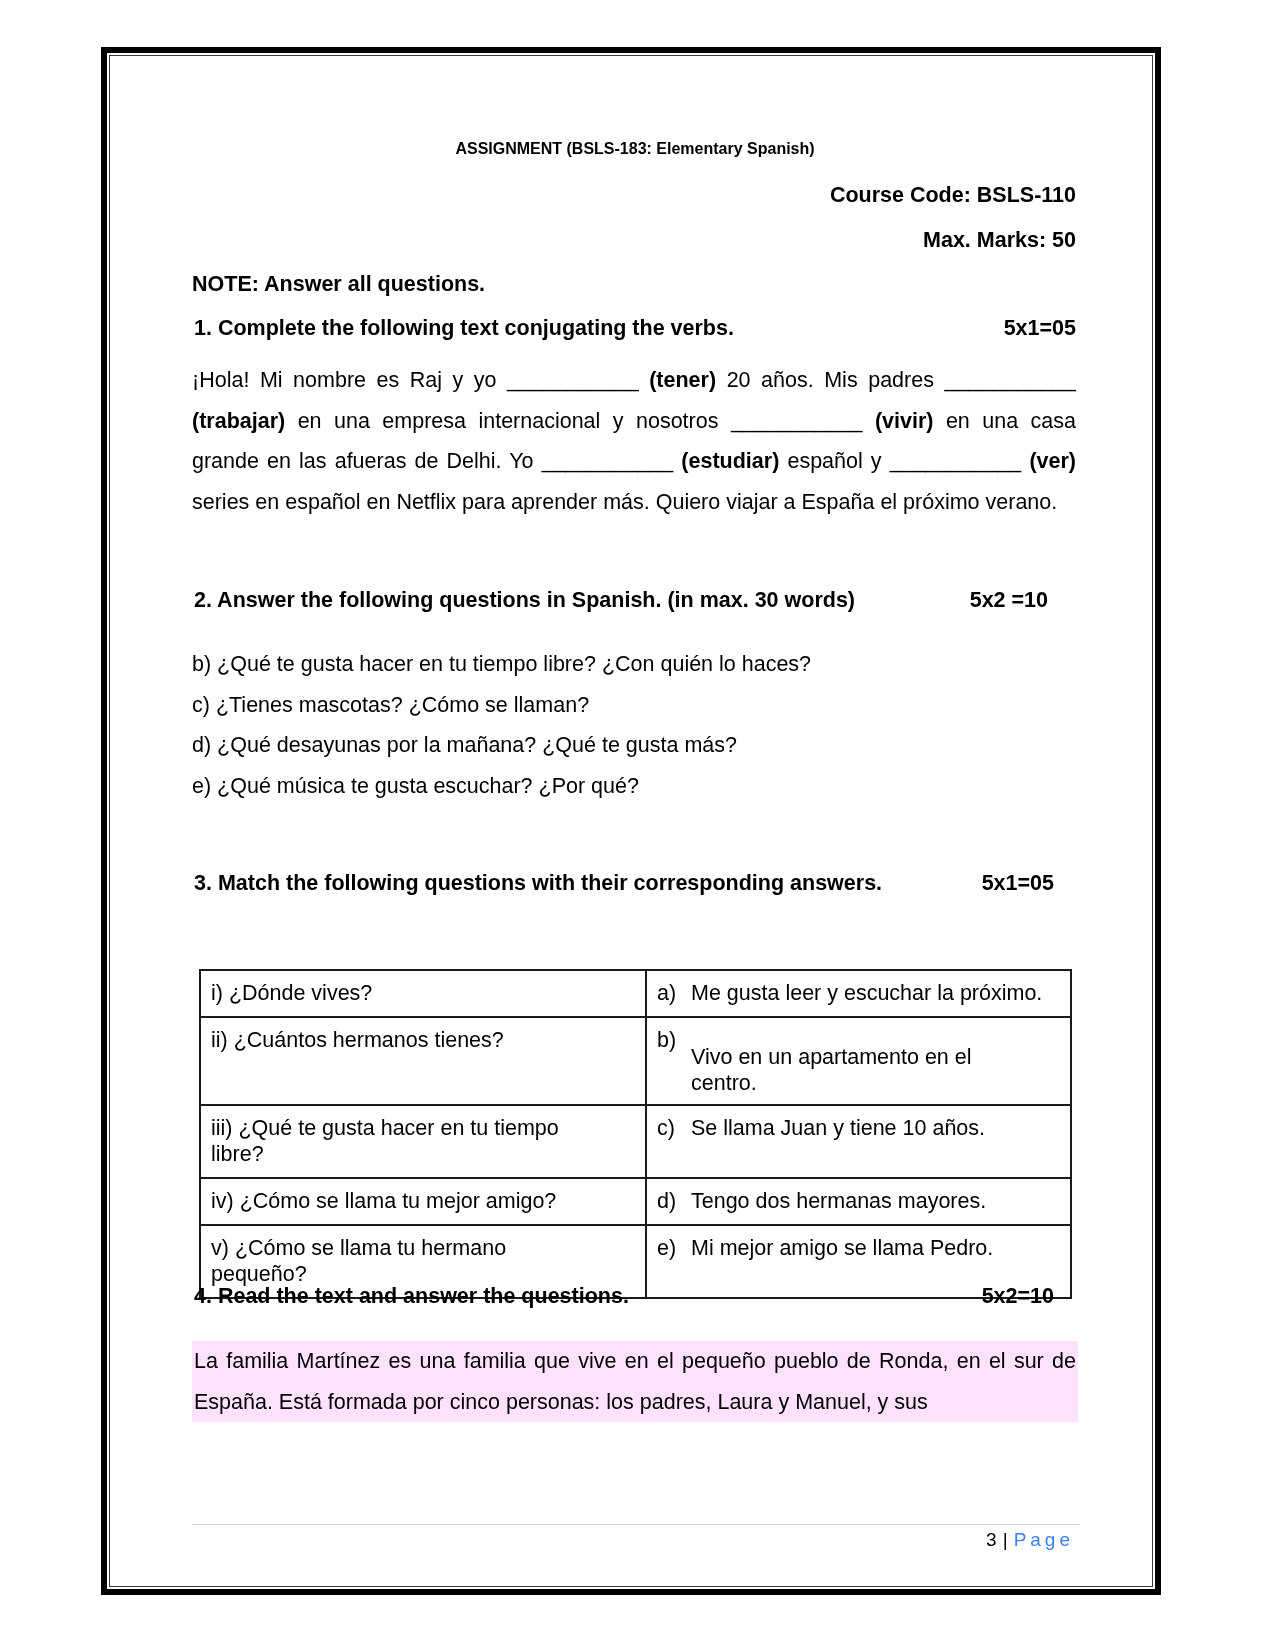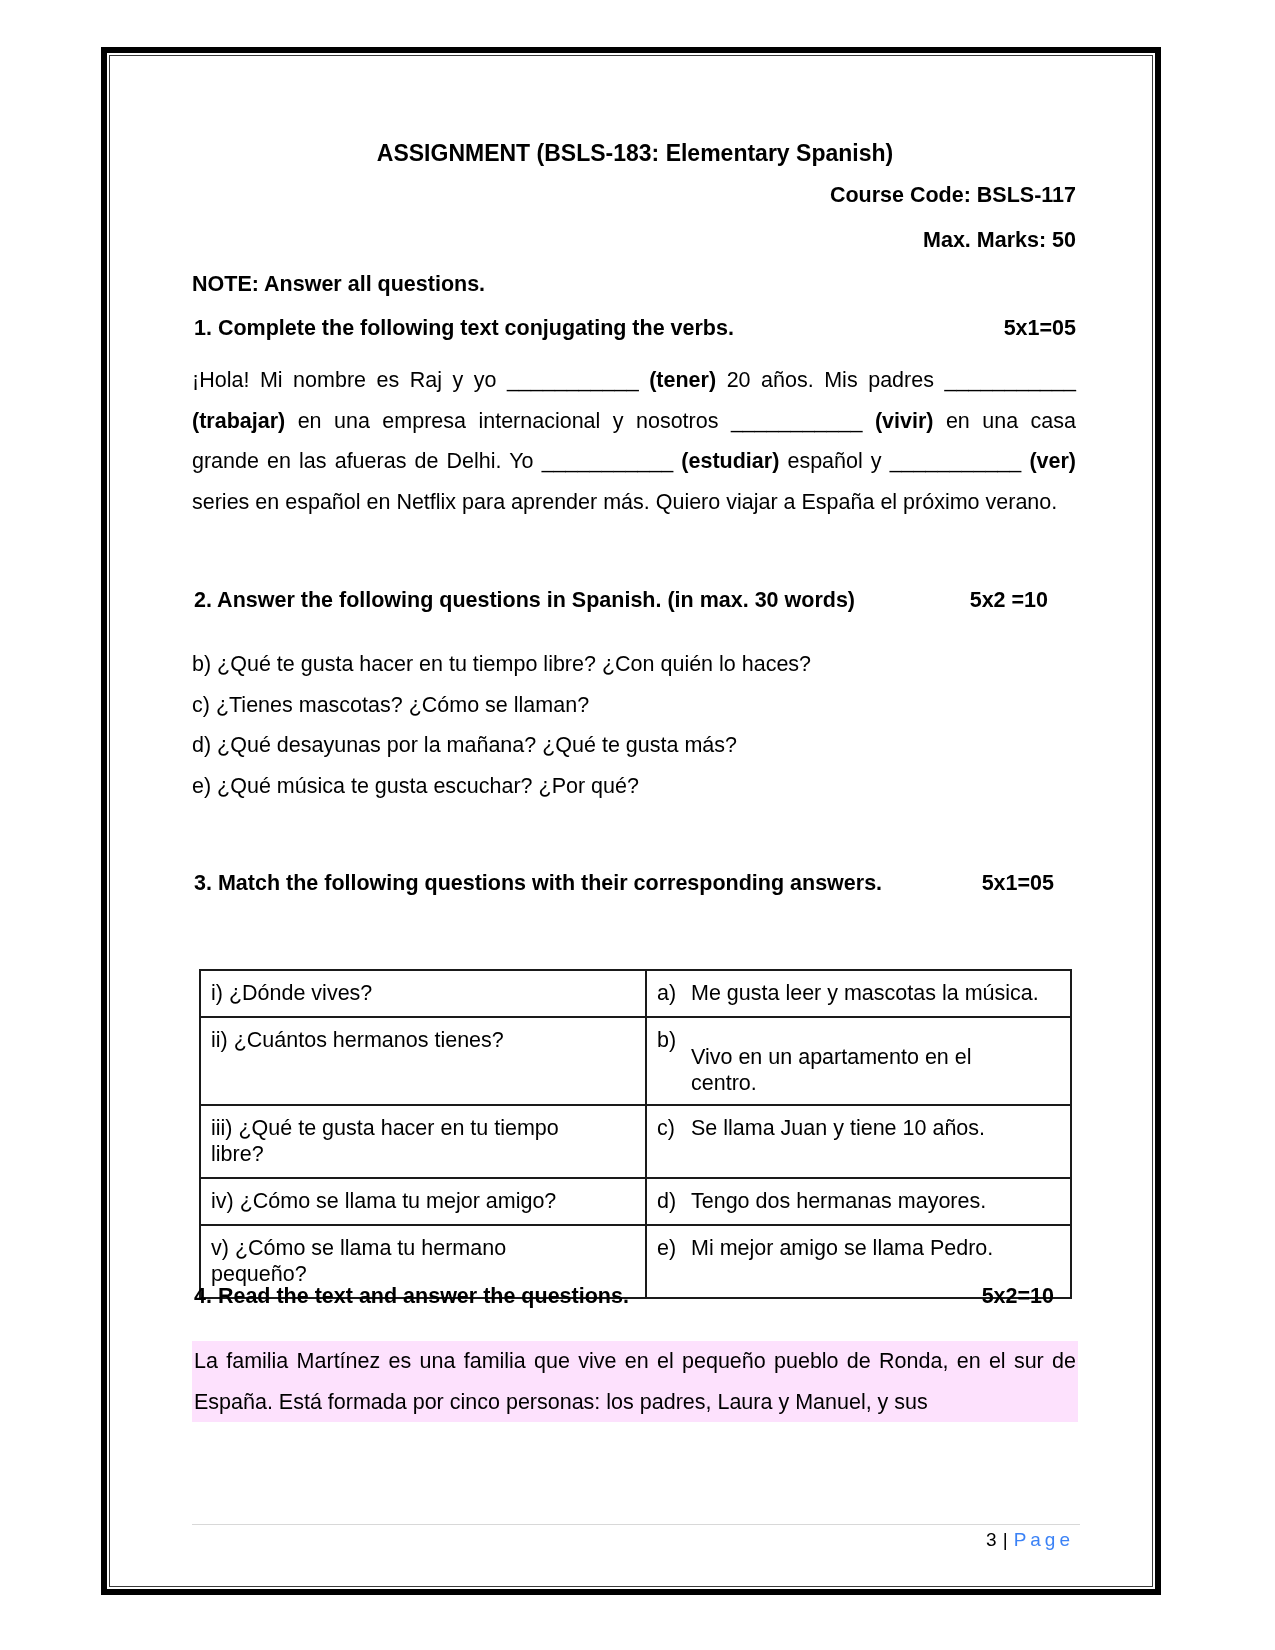--- a/index.html
+++ b/index.html
@@ -1,21 +1,21 @@
 <!DOCTYPE html>
 <html><head>
   <meta charset="utf-8">
   <style>
     html, body { margin: 0; padding: 0; background: #ffffff; }
     body { width: 1275px; height: 1650px; position: relative; overflow: hidden; font-family: "Liberation Sans", sans-serif; color: #000; }
     .frame-outer { position: absolute; left: 101px; top: 47px; width: 1060px; height: 1548px; border: 6px solid #000; box-sizing: border-box; }
     .frame-inner { position: absolute; left: 109px; top: 55px; width: 1044px; height: 1532px; border: 1.5px solid #3a3a3a; box-sizing: border-box; }
     .page { position: absolute; left: 194px; top: 0; width: 882px; }
     .abs { position: absolute; }
-    .title { top: 140px; left: 0; width: 882px; text-align: center; font-weight: bold; font-size: 23px; }
+    .title { top: 140px; left: 0; width: 882px; text-align: center; font-weight: bold; font-size: 16px; }
     .right-line { right: 0; font-weight: bold; font-size: 21.5px; text-align: right; }
     .bold { font-weight: bold; }
     .qhead { left: 0; width: 882px; font-weight: bold; font-size: 21.5px; display: flex; justify-content: space-between; }
     .para { left: 0; width: 882px; font-size: 21.5px; line-height: 40.5px; text-align: justify; }
     .qlist { left: 0; width: 882px; font-size: 21.5px; }
     .qlist div { height: 40.5px; line-height: 40.5px; }
     table.match { position: absolute; left: 5px; top: 969px; width: 873px; border-collapse: collapse; font-size: 21.5px; }
     table.match td { border: 2px solid #1a1a1a; vertical-align: top; padding: 9px 10px 8px 10px; line-height: 26px; }
     table.match td.left { width: 424px; }
     .ans { display: flex; }
@@ -28,21 +28,21 @@
   </style>
 </head>
 <body>
 
 <div class="frame-outer"></div>
 <div class="frame-inner"></div>
 
 <div class="page">
 
   <div class="abs title">ASSIGNMENT (BSLS-183: Elementary Spanish)</div>
-  <div class="abs right-line" style="top:183px;">Course Code: BSLS-117</div>
+  <div class="abs right-line" style="top:183px;">Course Code: BSLS-110</div>
   <div class="abs right-line" style="top:228px;">Max. Marks: 50</div>
   <div class="abs bold" style="top:272px; left:-2px; font-size:21.5px;">NOTE: Answer all questions.</div>
 
   <div class="abs qhead" style="top:316px;">
     <span>1.  Complete the following text conjugating the verbs.</span>
     <span>5x1=05</span>
   </div>
   <div class="abs para" style="top:360px; left:-2px; width:884px;"><span>¡Hola! Mi nombre es Raj y yo </span><span>___________</span> <b>(tener)</b><span> 20 años. Mis padres </span><span>___________</span> <b>(trabajar)</b><span> en una empresa internacional y nosotros </span><span>___________</span> <b>(vivir)</b><span> en una casa grande en las afueras de Delhi. Yo </span><span>___________</span> <b>(estudiar)</b><span> español y </span><span>___________</span> <b>(ver)</b><span> series en español en Netflix para aprender más. Quiero viajar a España el próximo verano.</span></div>
 
   <div class="abs qhead" style="top:588px; width:854px;align-items:flex-end;">
@@ -61,21 +61,21 @@
     <span>5x1=05</span>
   </div>
 
   <table class="match">
     <tbody>
         <tr style="height:47px;">
       <td class="left">i) ¿Dónde vives?</td>
       <td>
             <div class="ans">
               <span class="lbl">a)</span>
-              <span>Me gusta leer y mascotas la música.</span>
+              <span>Me gusta leer y escuchar la próximo.</span>
             </div>
           </td>
     </tr>
     <tr style="height:73px;">
       <td class="left">ii) ¿Cuántos hermanos tienes?</td>
       <td>
             <div class="ans">
               <span class="lbl">b)</span>
               <span style="width:300px;margin-top:17px;">Vivo en un apartamento en el centro.</span>
             </div>

